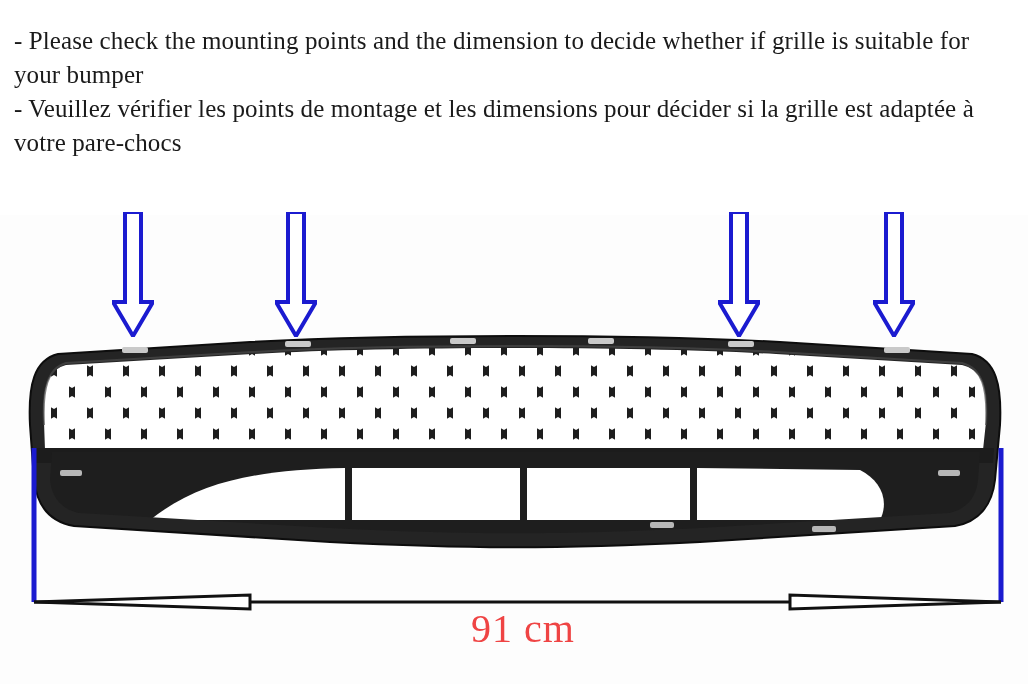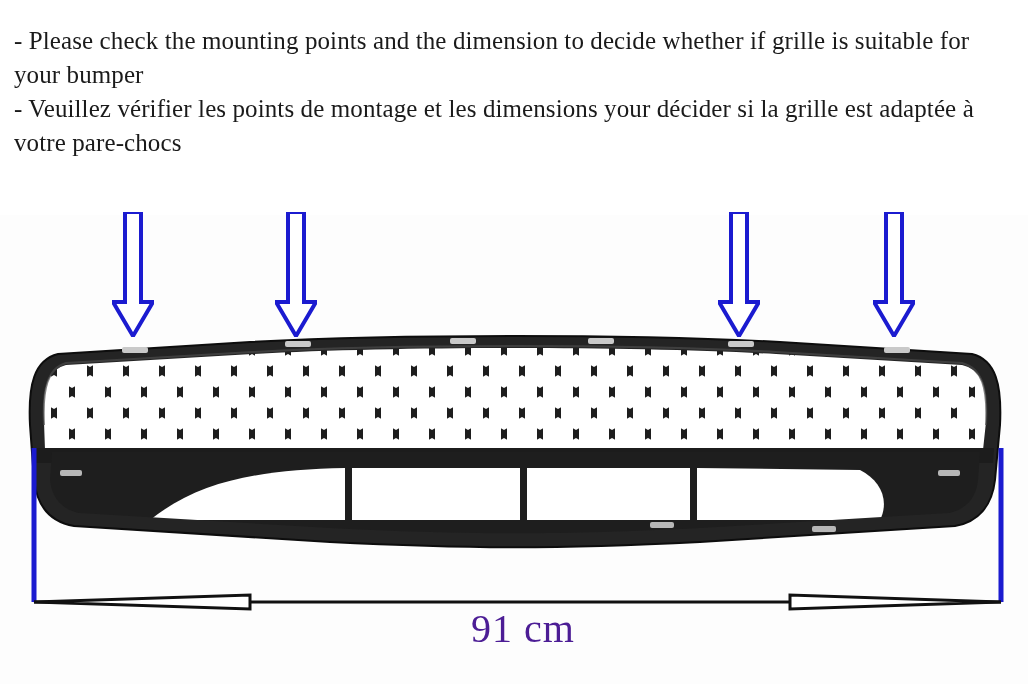--- a/index.html
+++ b/index.html
@@ -51,21 +51,21 @@
   }
 
   
   .dim-line {
     position: absolute;
   }
   .dim-label {
     position: absolute;
     font-family: "Liberation Serif", serif;
     font-size: 40px;
-    color: #4c1d95;
+    color: #ef4444;
     letter-spacing: 1px;
   }
 
   
   #grille-wrap {
     position: absolute;
     left: 0px;
     top: 330px;
     width: 1028px;
     height: 230px;
@@ -85,21 +85,21 @@
 </style>
 </head>
 <body>
 
 <div id="stage">
 
   <div class="photo-bg"></div>
 
   <div class="instructions">
     <p>- Please check the mounting points and the dimension to decide whether if grille is suitable for your bumper</p>
-    <p>- Veuillez vérifier les points de montage et les dimensions your décider si la grille est adaptée à votre pare-chocs</p>
+    <p>- Veuillez vérifier les points de montage et les dimensions pour décider si la grille est adaptée à votre pare-chocs</p>
   </div>
 
   <div class="arrow" style="left:112px; top:212px;">
     <svg viewBox="0 0 42 125" xmlns="http://www.w3.org/2000/svg">
       <polygon points="13,0 29,0 29,90 41,90 21,124 1,90 13,90" fill="#ffffff" stroke="#1b1bd0" stroke-width="4" stroke-linejoin="miter"></polygon>
     </svg>
   </div>
 
   <div class="arrow" style="left:275px; top:212px;">
     <svg viewBox="0 0 42 125" xmlns="http://www.w3.org/2000/svg">

